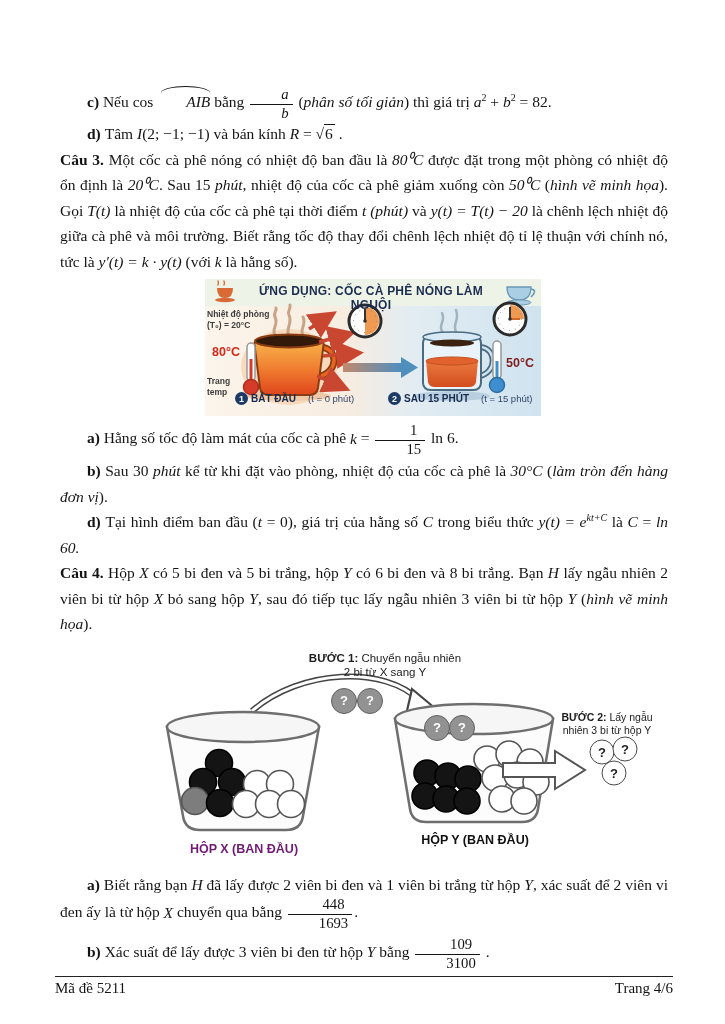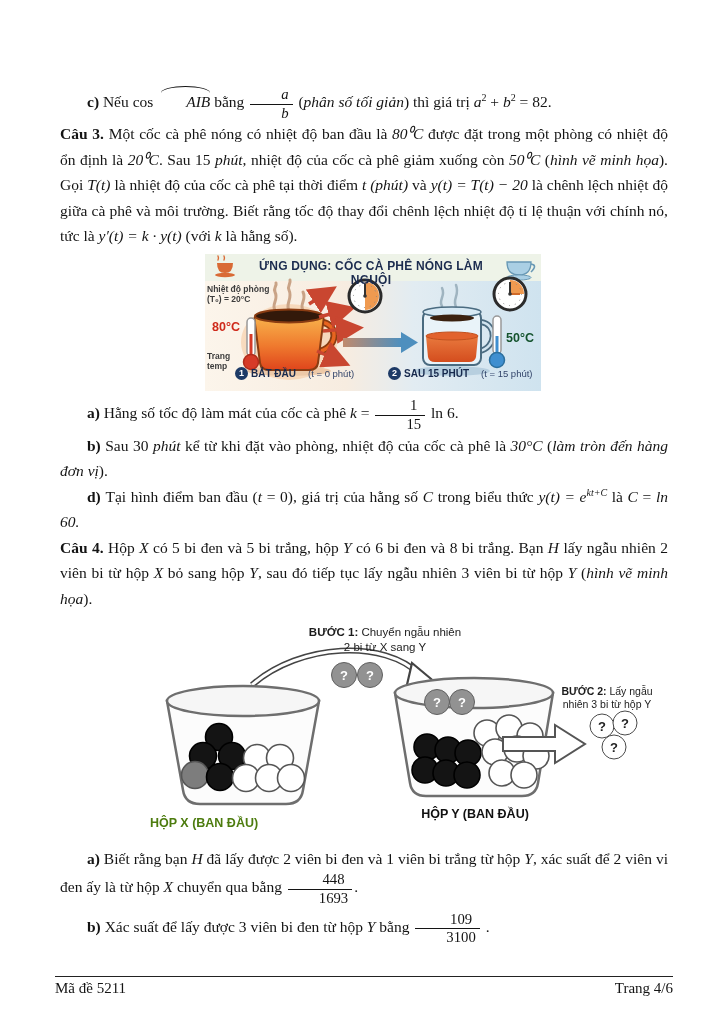--- a/index.html
+++ b/index.html
@@ -26,51 +26,52 @@
   .fig svg{position:absolute;left:0;top:0;}
   .fig-coffee{width:336px;height:137px;margin:5px 0 7px 145px;}
   .fig-urn{width:535px;height:215px;margin:14px 0 6px 80px;}
   .ov{position:absolute;}
 
   
   .cf-title{left:34px;right:38px;top:5px;text-align:center;font-weight:bold;font-size:12px;color:#1b2b4e;letter-spacing:0.2px;}
   .cf-room{left:2px;top:30px;font-size:8.5px;line-height:10.5px;font-weight:bold;color:#3c3c3c;}
   .cf-80{left:7px;top:66px;font-size:12.5px;font-weight:bold;color:#cf2a1b;}
   .cf-rt{left:2px;top:97px;font-size:8.5px;line-height:10.5px;color:#3c3c3c;font-weight:600;}
-  .cf-50{left:301px;top:77px;font-size:12.5px;font-weight:bold;color:#14532d;}
+  .cf-50{left:301px;top:77px;font-size:12.5px;font-weight:bold;color:#7f1d1d;}
   .cf-cap1{left:30px;top:113px;}
   .cf-cap2{left:183px;top:113px;}
   .cap{display:flex;align-items:center;color:#17294d;}
   .badge{width:13px;height:13px;border-radius:50%;background:#1d3a66;color:#fff;font-size:9px;font-weight:bold;
          display:inline-flex;align-items:center;justify-content:center;margin-right:3px;flex:0 0 auto;}
   .cap .t{font-weight:bold;font-size:10px;}
   .cap .d{margin-left:12px;font-size:9.5px;color:#33456b;}
 
   
   .urn-step1{left:120px;top:0;width:250px;text-align:center;font-size:11.5px;line-height:14.5px;color:#1c1c1c;}
   .urn-step1 .sb{font-weight:bold;}
-  .urn-hopx{left:10px;top:191px;width:152px;font-weight:bold;font-size:12.5px;color:#4d7c0f;}
+  .urn-hopx{left:28px;top:191px;width:152px;text-align:center;font-weight:bold;font-size:12.5px;color:#701a75;}
   .urn-hopy{left:256px;top:182px;width:158px;text-align:center;font-weight:bold;font-size:12.5px;color:#111;}
   .urn-step2{left:414px;top:60px;width:106px;text-align:center;font-size:10.5px;line-height:13px;color:#1c1c1c;}
   .urn-step2 .sb{font-weight:bold;}
   .qball{position:absolute;width:24px;height:24px;border-radius:50%;display:flex;align-items:center;justify-content:center;
          font-weight:bold;font-size:13px;transform:translate(-50%,-50%);}
   .qball.g{background:#929292;border:1.5px solid #5f5f5f;color:#fff;}
   .qball.w{background:#fff;border:1.6px solid #4a4a4a;color:#222;width:23px;height:23px;}
 
   .footer{position:absolute;left:55px;right:52px;top:976px;border-top:1.4px solid #222;padding-top:3px;
           display:flex;justify-content:space-between;font-size:15px;}
 </style>
 </head>
 <body>
 
 <div class="page">
   <div class="content">
 
     <p class="doc ind"><span class="rs-b">c) </span><span>Nếu </span><span>cos </span><span class="rs-i rs-hat">AIB</span><span> bằng </span><span class="frac rs-i"><span class="num">a</span><span class="den">b</span></span><span> (</span><span class="rs-i">phân số tối giản</span><span>) thì giá trị </span><span class="rs-i">a</span><span class="rs-sup">2</span><span> + </span><span class="rs-i">b</span><span class="rs-sup">2</span><span> = 82.</span></p>
+    <p class="doc ind"><span class="rs-b">d) </span><span>Tâm </span><span class="rs-i">I</span><span>(2; −1; −1)</span><span> và bán kính </span><span class="rs-i">R</span><span> = </span><span class="sqrt"><span class="sqrt-body">6</span></span><span> .</span></p>
     <p class="doc"><span class="rs-b">Câu 3.</span><span> Một cốc cà phê nóng có nhiệt độ ban đầu là </span><span class="rs-i">80⁰C</span><span> được đặt trong một phòng có nhiệt độ ổn định là </span><span class="rs-i">20⁰C</span><span>. Sau 15 </span><span class="rs-i">phút</span><span>, nhiệt độ của cốc cà phê giảm xuống còn </span><span class="rs-i">50⁰C</span><span> (</span><span class="rs-i">hình vẽ minh họa</span><span>). Gọi </span><span class="rs-i">T(t)</span><span> là nhiệt độ của cốc cà phê tại thời điểm </span><span class="rs-i">t (phút)</span><span> và </span><span class="rs-i">y(t) = T(t) − 20</span><span> là chênh lệch nhiệt độ giữa cà phê và môi trường. Biết rằng tốc độ thay đổi chênh lệch nhiệt độ tỉ lệ thuận với chính nó, tức là </span><span class="rs-i">y′(t) = k · y(t)</span><span> (với </span><span class="rs-i">k</span><span> là hằng số).</span></p>
 
     <div class="fig fig-coffee">
       <svg width="336" height="137" viewBox="0 0 336 137">
         <defs>
           <linearGradient id="cfBg" x1="0" y1="0" x2="1" y2="0">
             <stop offset="0" stop-color="#fcf5eb"></stop>
               <stop offset="0.42" stop-color="#f7ece0"></stop>
             <stop offset="0.62" stop-color="#e2ecf2"></stop>
               <stop offset="1" stop-color="#cfe3ef"></stop>

